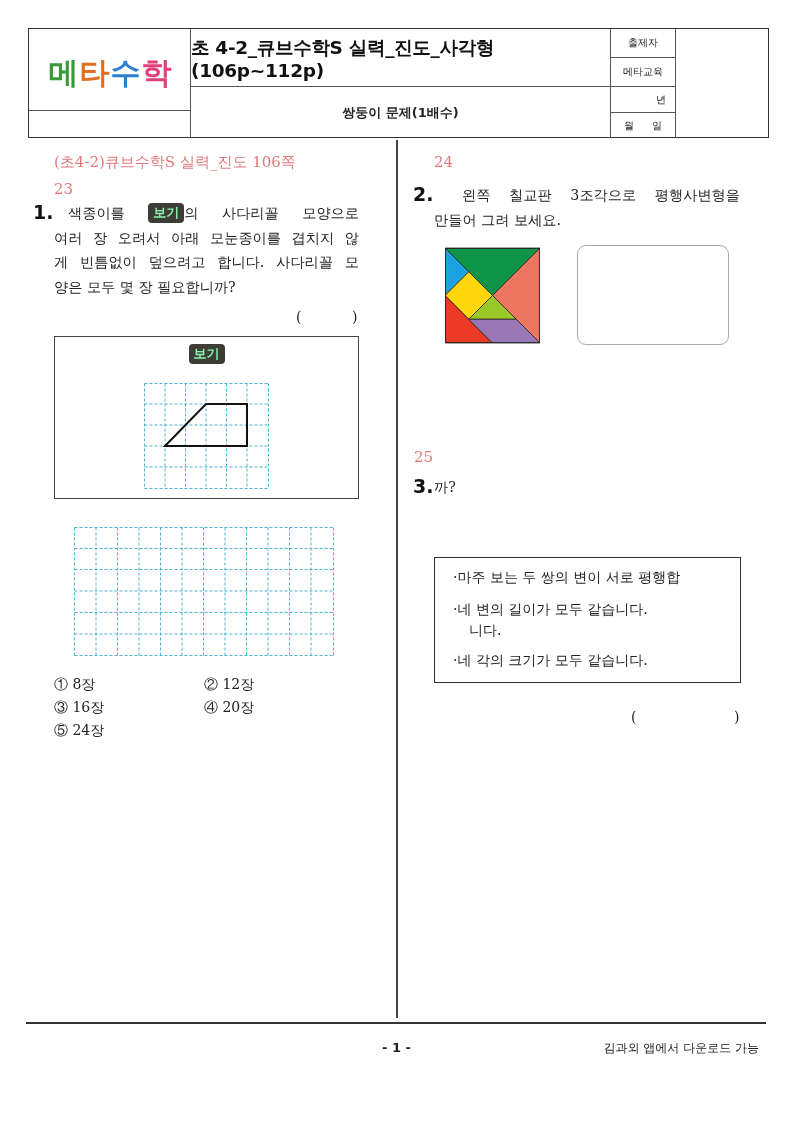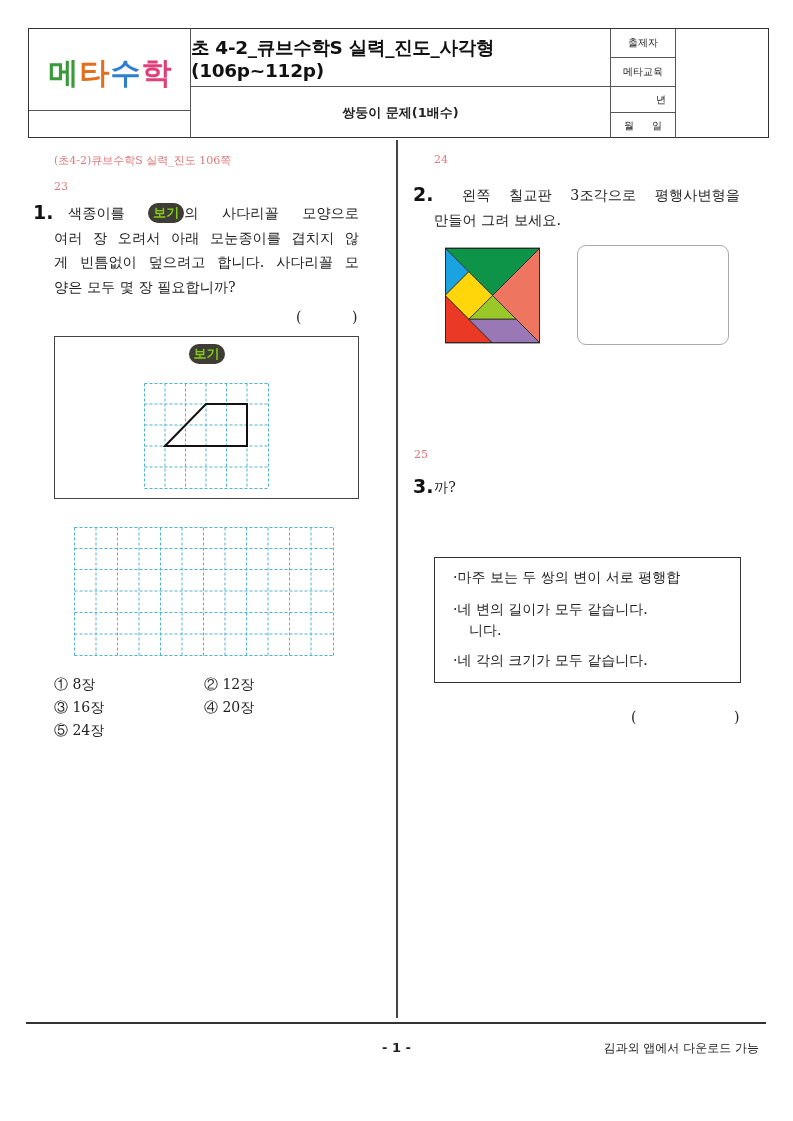--- a/index.html
+++ b/index.html
@@ -24,27 +24,27 @@
   
   .logo { display: flex; align-items: flex-end; gap: 2px; height: 36px; }
   .logo span { font-family: "DejaVu Sans", sans-serif; font-weight: bold; font-size: 30px; line-height: 1; letter-spacing: -1px; }
 
   
   .divider-v { position: absolute; left: 396px; top: 140px; width: 1.5px; height: 878px; background: #444; }
   .footer-line { position: absolute; left: 26px; top: 1022px; width: 740px; height: 2px; background: #333; }
   .page-num { position: absolute; left: 0; width: 793px; top: 1040px; text-align: center; font-family: "DejaVu Sans", sans-serif; font-weight: bold; font-size: 13px; color: #222; }
   .footer-note { position: absolute; right: 34px; top: 1040px; font-family: "DejaVu Sans", sans-serif; font-size: 12px; color: #222; }
 
-  .src { position: absolute; font-size: 11px; color: #e07a7a; }
+  .src { position: absolute; font-size: 15px; color: #e07a7a; }
   .qnum { position: absolute; font-family: "DejaVu Sans", sans-serif; font-weight: bold; font-size: 19px; color: #111; }
   .qtext { position: absolute; font-size: 14.2px; line-height: 24.5px; color: #222; text-align: justify; text-align-last: justify; }
   .qtext .last { text-align-last: left; display: block; }
   .answer-paren { position: absolute; font-size: 14px; color: #222; }
 
-  .bogi-pill { display: inline-block; background: #3d3d35; color: #84cc16; font-family: "DejaVu Sans", sans-serif; font-weight: bold; font-size: 13px; padding: 1px 5px; border-radius: 10px; line-height: 18px; vertical-align: 1px; }
+  .bogi-pill { display: inline-block; background: #3d3d35; color: #86efac; font-family: "DejaVu Sans", sans-serif; font-weight: bold; font-size: 13px; padding: 1px 5px; border-radius: 4px; line-height: 18px; vertical-align: 1px; }
 
   
   .bogi-box { position: absolute; left: 54px; top: 336px; width: 305px; height: 163px; border: 1.5px solid #444; }
   .bogi-title { position: absolute; left: 0; right: 0; top: 7px; text-align: center; }
 
   .grid { position: absolute; }
 
   .choices { position: absolute; left: 54px; top: 673px; width: 300px; font-size: 14px; line-height: 23.5px; color: #222; }
   .choice { position: absolute; white-space: nowrap; }
 

